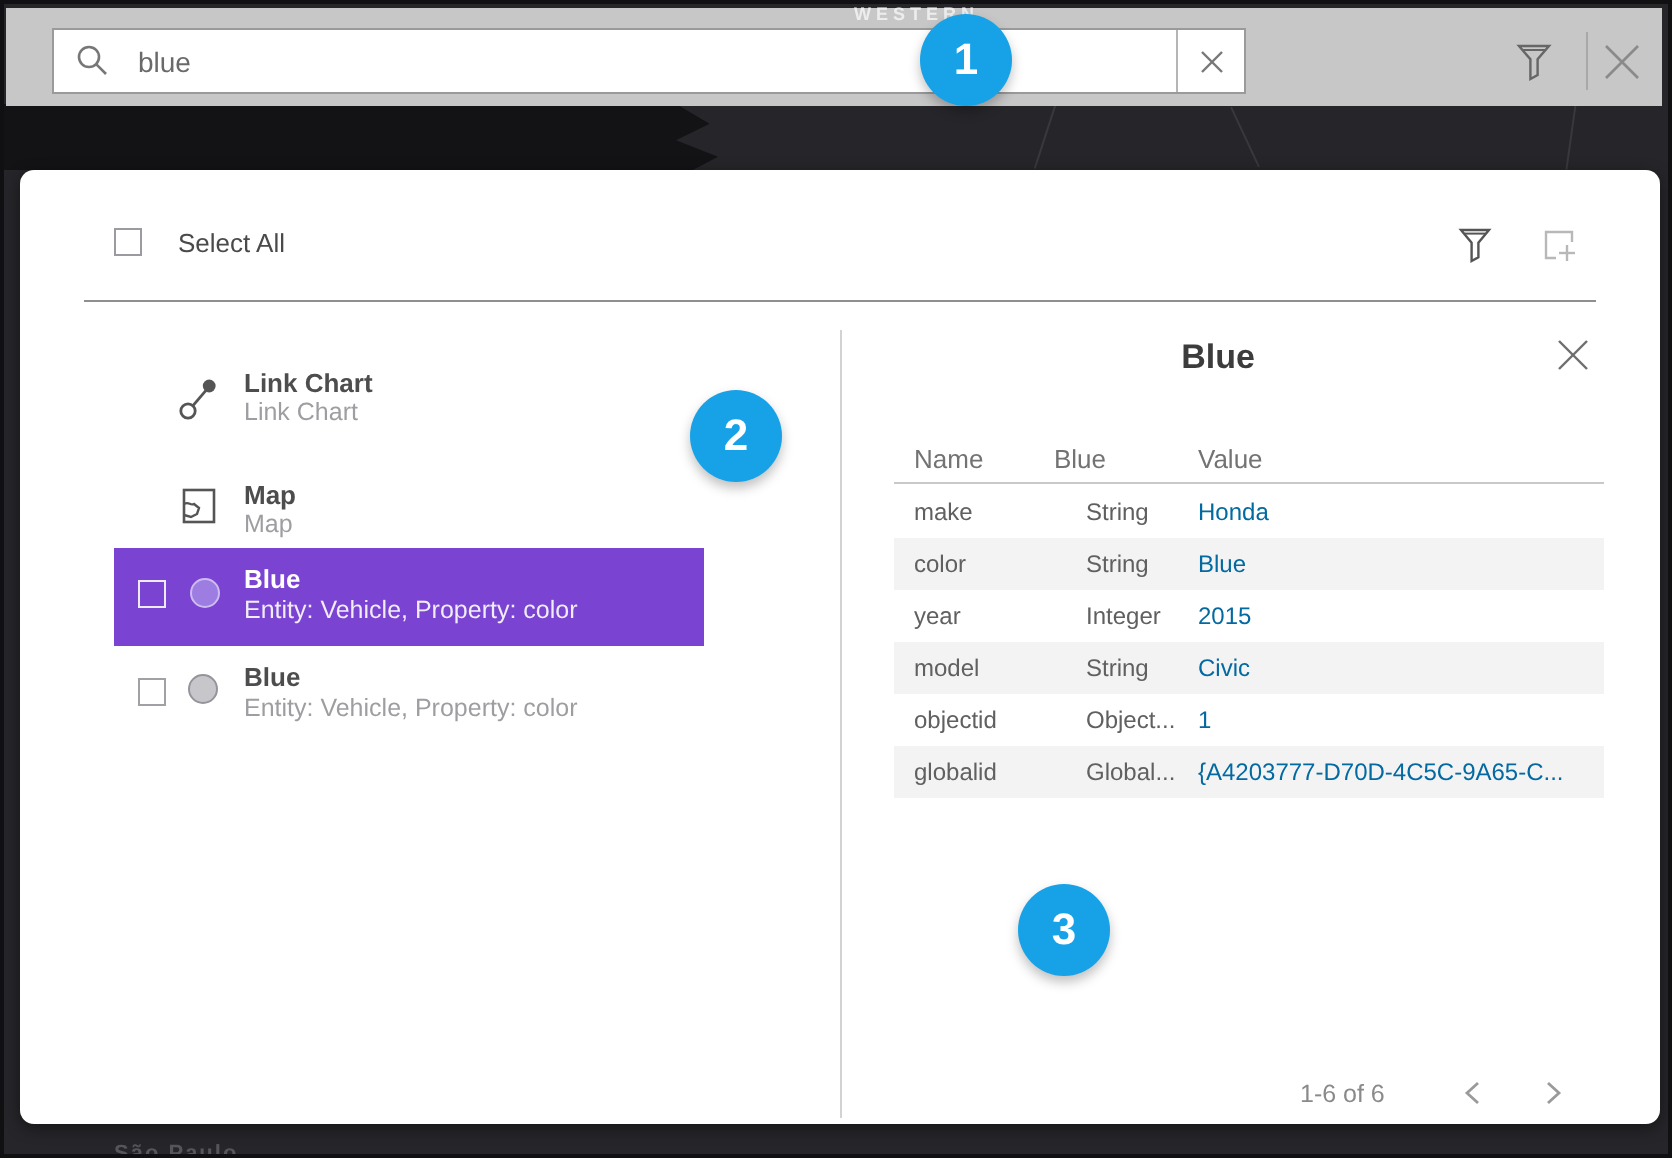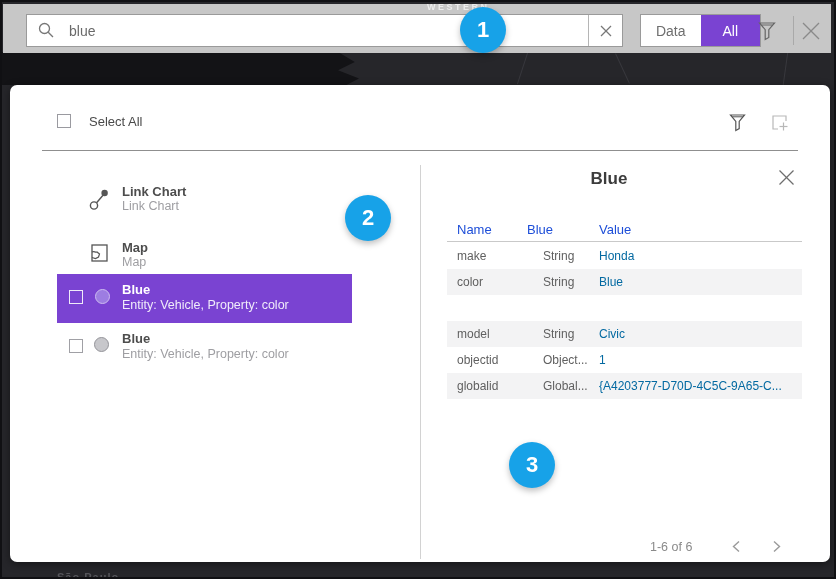--- a/index.html
+++ b/index.html
@@ -97,21 +97,21 @@
   .row-4 .checkbox { position:absolute; left:12px; top:9px; border:1.5px solid #a0a0a5; }
   .row-4 .entity-dot { position:absolute; left:37px; top:7px; background:#c7c7cb; border:1.5px solid #94949a; }
   .row-4 .li-title { left:65px; top:1px; }
   .row-4 .li-sub   { left:65px; top:17px; }
   
   .detail-title {
     position:absolute; left:410px; top:84px; width:378px; text-align:center;
     font-size:17px; font-weight:600; color:#3c3c3c;
   }
   .detail-close { position:absolute; left:768px; top:84px; cursor:pointer; }
-  .dt-head { position:absolute; top:137px; font-size:13px; color:#1d4ed8; }
+  .dt-head { position:absolute; top:137px; font-size:13px; color:#737373; }
   .dt-underline { position:absolute; left:437px; top:156px; width:355px; height:1px; background:#c9c9c9; }
   .dt-row { position:absolute; left:437px; width:355px; height:26px; }
   .dt-row.alt { background:#f3f3f4; }
   .dt-cell { position:absolute; top:6px; font-size:12px; color:#606060; white-space:nowrap; }
   .dt-cell.val { color:#0369a1; }
   .c-name { left:10px; }  .c-type { left:96px; }  .c-value { left:152px; }
   .pg-label { position:absolute; left:640px; top:455px; font-size:12.5px; color:#8a8a8a; }
   .pg-btn { position:absolute; top:453px; cursor:pointer; padding:2px; }
   .pg-prev { left:720px; } .pg-next { left:760px; }
   
@@ -148,24 +148,20 @@
           </svg>
       </span>
       <input class="search-input" type="text" value="blue" style="">
       <span class="clear-btn">
         <svg width="12" height="12" viewBox="0 0 12 12">
             <line x1="1" y1="1" x2="11" y2="11" stroke="#787878" stroke-width="1.2"></line>
             <line x1="11" y1="1" x2="1" y2="11" stroke="#787878" stroke-width="1.2"></line>
           </svg>
       </span>
     </div>
-    <div class="toggle">
-      <div class="opt">Data</div>
-      <div class="opt sel">All</div>
-    </div>
     <span class="tb-filter">
       <svg width="18" height="20" viewBox="0 0 18 20">
           <path d="M1.5 2 H16.5 L10.8 8.6 V16.5 L7.2 18.5 V8.6 Z" fill="none" stroke="#666" stroke-width="1.2"></path>
           <path d="M3.5 4 H14.5" stroke="#666" stroke-width="1"></path>
         </svg>
     </span>
     <div class="tb-divider"></div>
     <span class="tb-close">
       <svg width="20" height="20" viewBox="0 0 20 20">
           <line x1="2" y1="2" x2="18" y2="18" stroke="#8a8a8a" stroke-width="1.3"></line>
@@ -243,20 +239,25 @@
     <div class="dt-row" style="top:158px;">
       <span class="dt-cell c-name">make</span>
       <span class="dt-cell c-type">String</span>
       <span class="dt-cell val c-value">Honda</span>
     </div>
     <div class="dt-row alt" style="top:184px;">
       <span class="dt-cell c-name">color</span>
       <span class="dt-cell c-type">String</span>
       <span class="dt-cell val c-value">Blue</span>
     </div>
+    <div class="dt-row" style="top:210px;">
+      <span class="dt-cell c-name">year</span>
+      <span class="dt-cell c-type">Integer</span>
+      <span class="dt-cell val c-value">2015</span>
+    </div>
     <div class="dt-row alt" style="top:236px;">
       <span class="dt-cell c-name">model</span>
       <span class="dt-cell c-type">String</span>
       <span class="dt-cell val c-value">Civic</span>
     </div>
     <div class="dt-row" style="top:262px;">
       <span class="dt-cell c-name">objectid</span>
       <span class="dt-cell c-type">Object...</span>
       <span class="dt-cell val c-value">1</span>
     </div>

